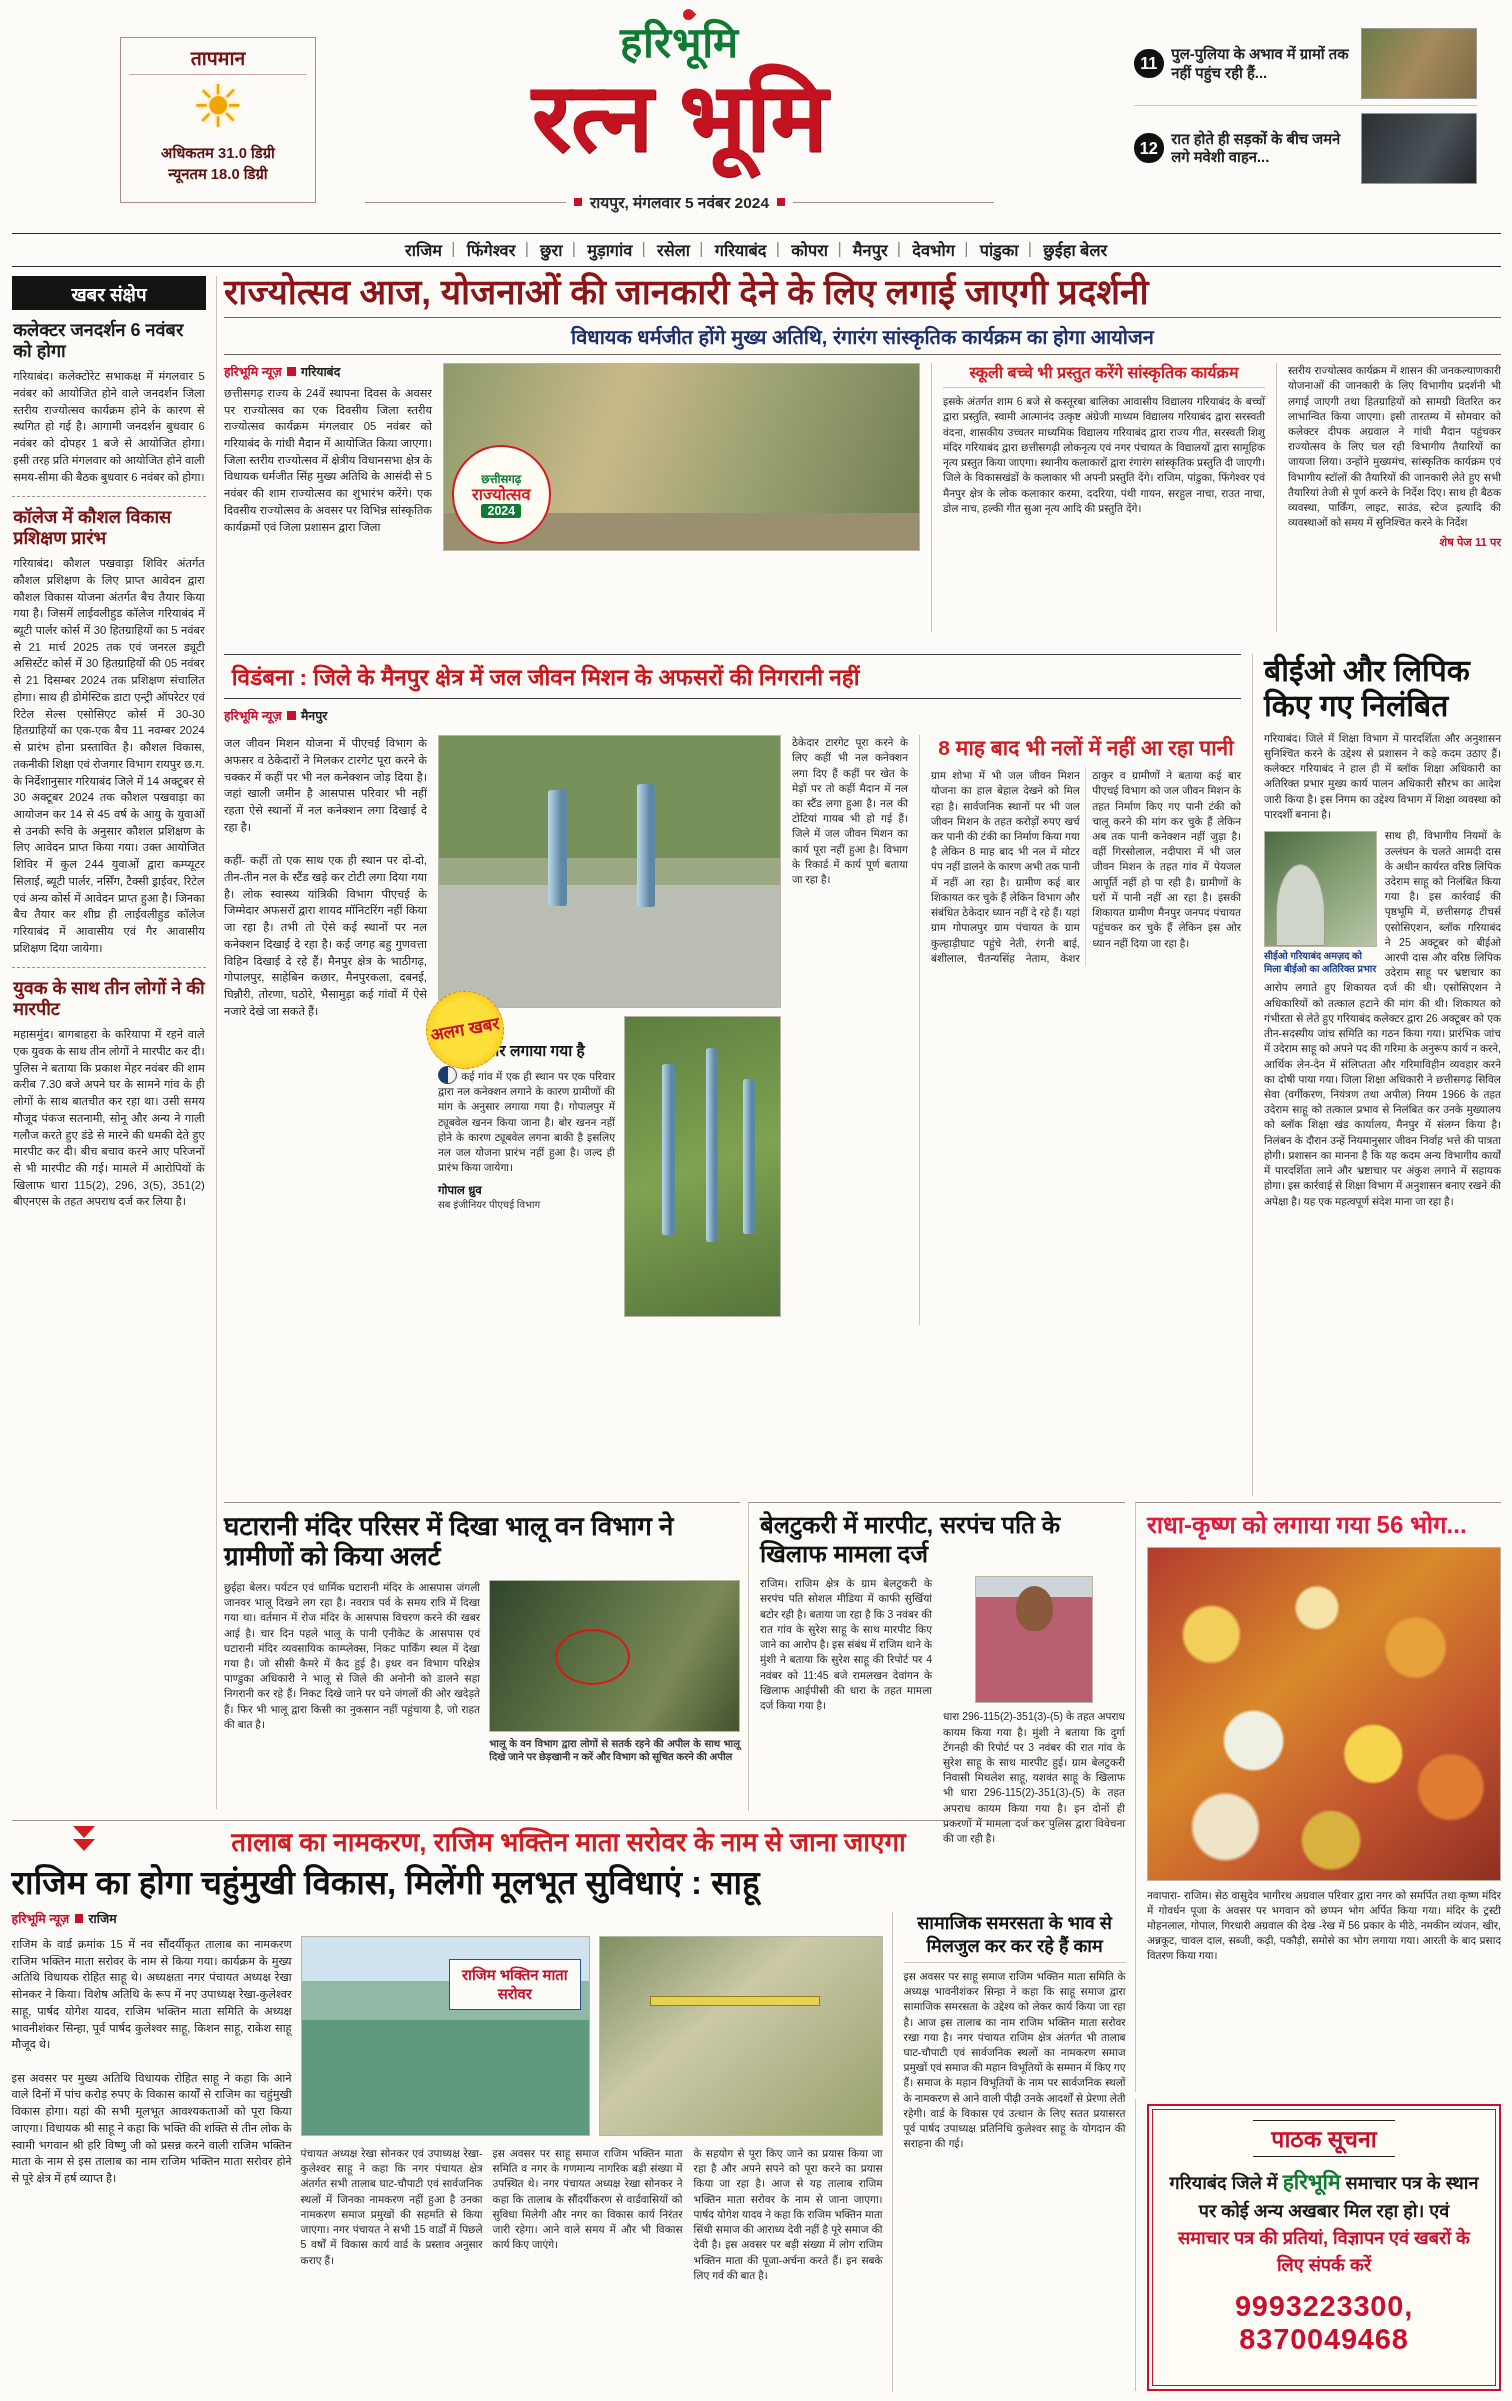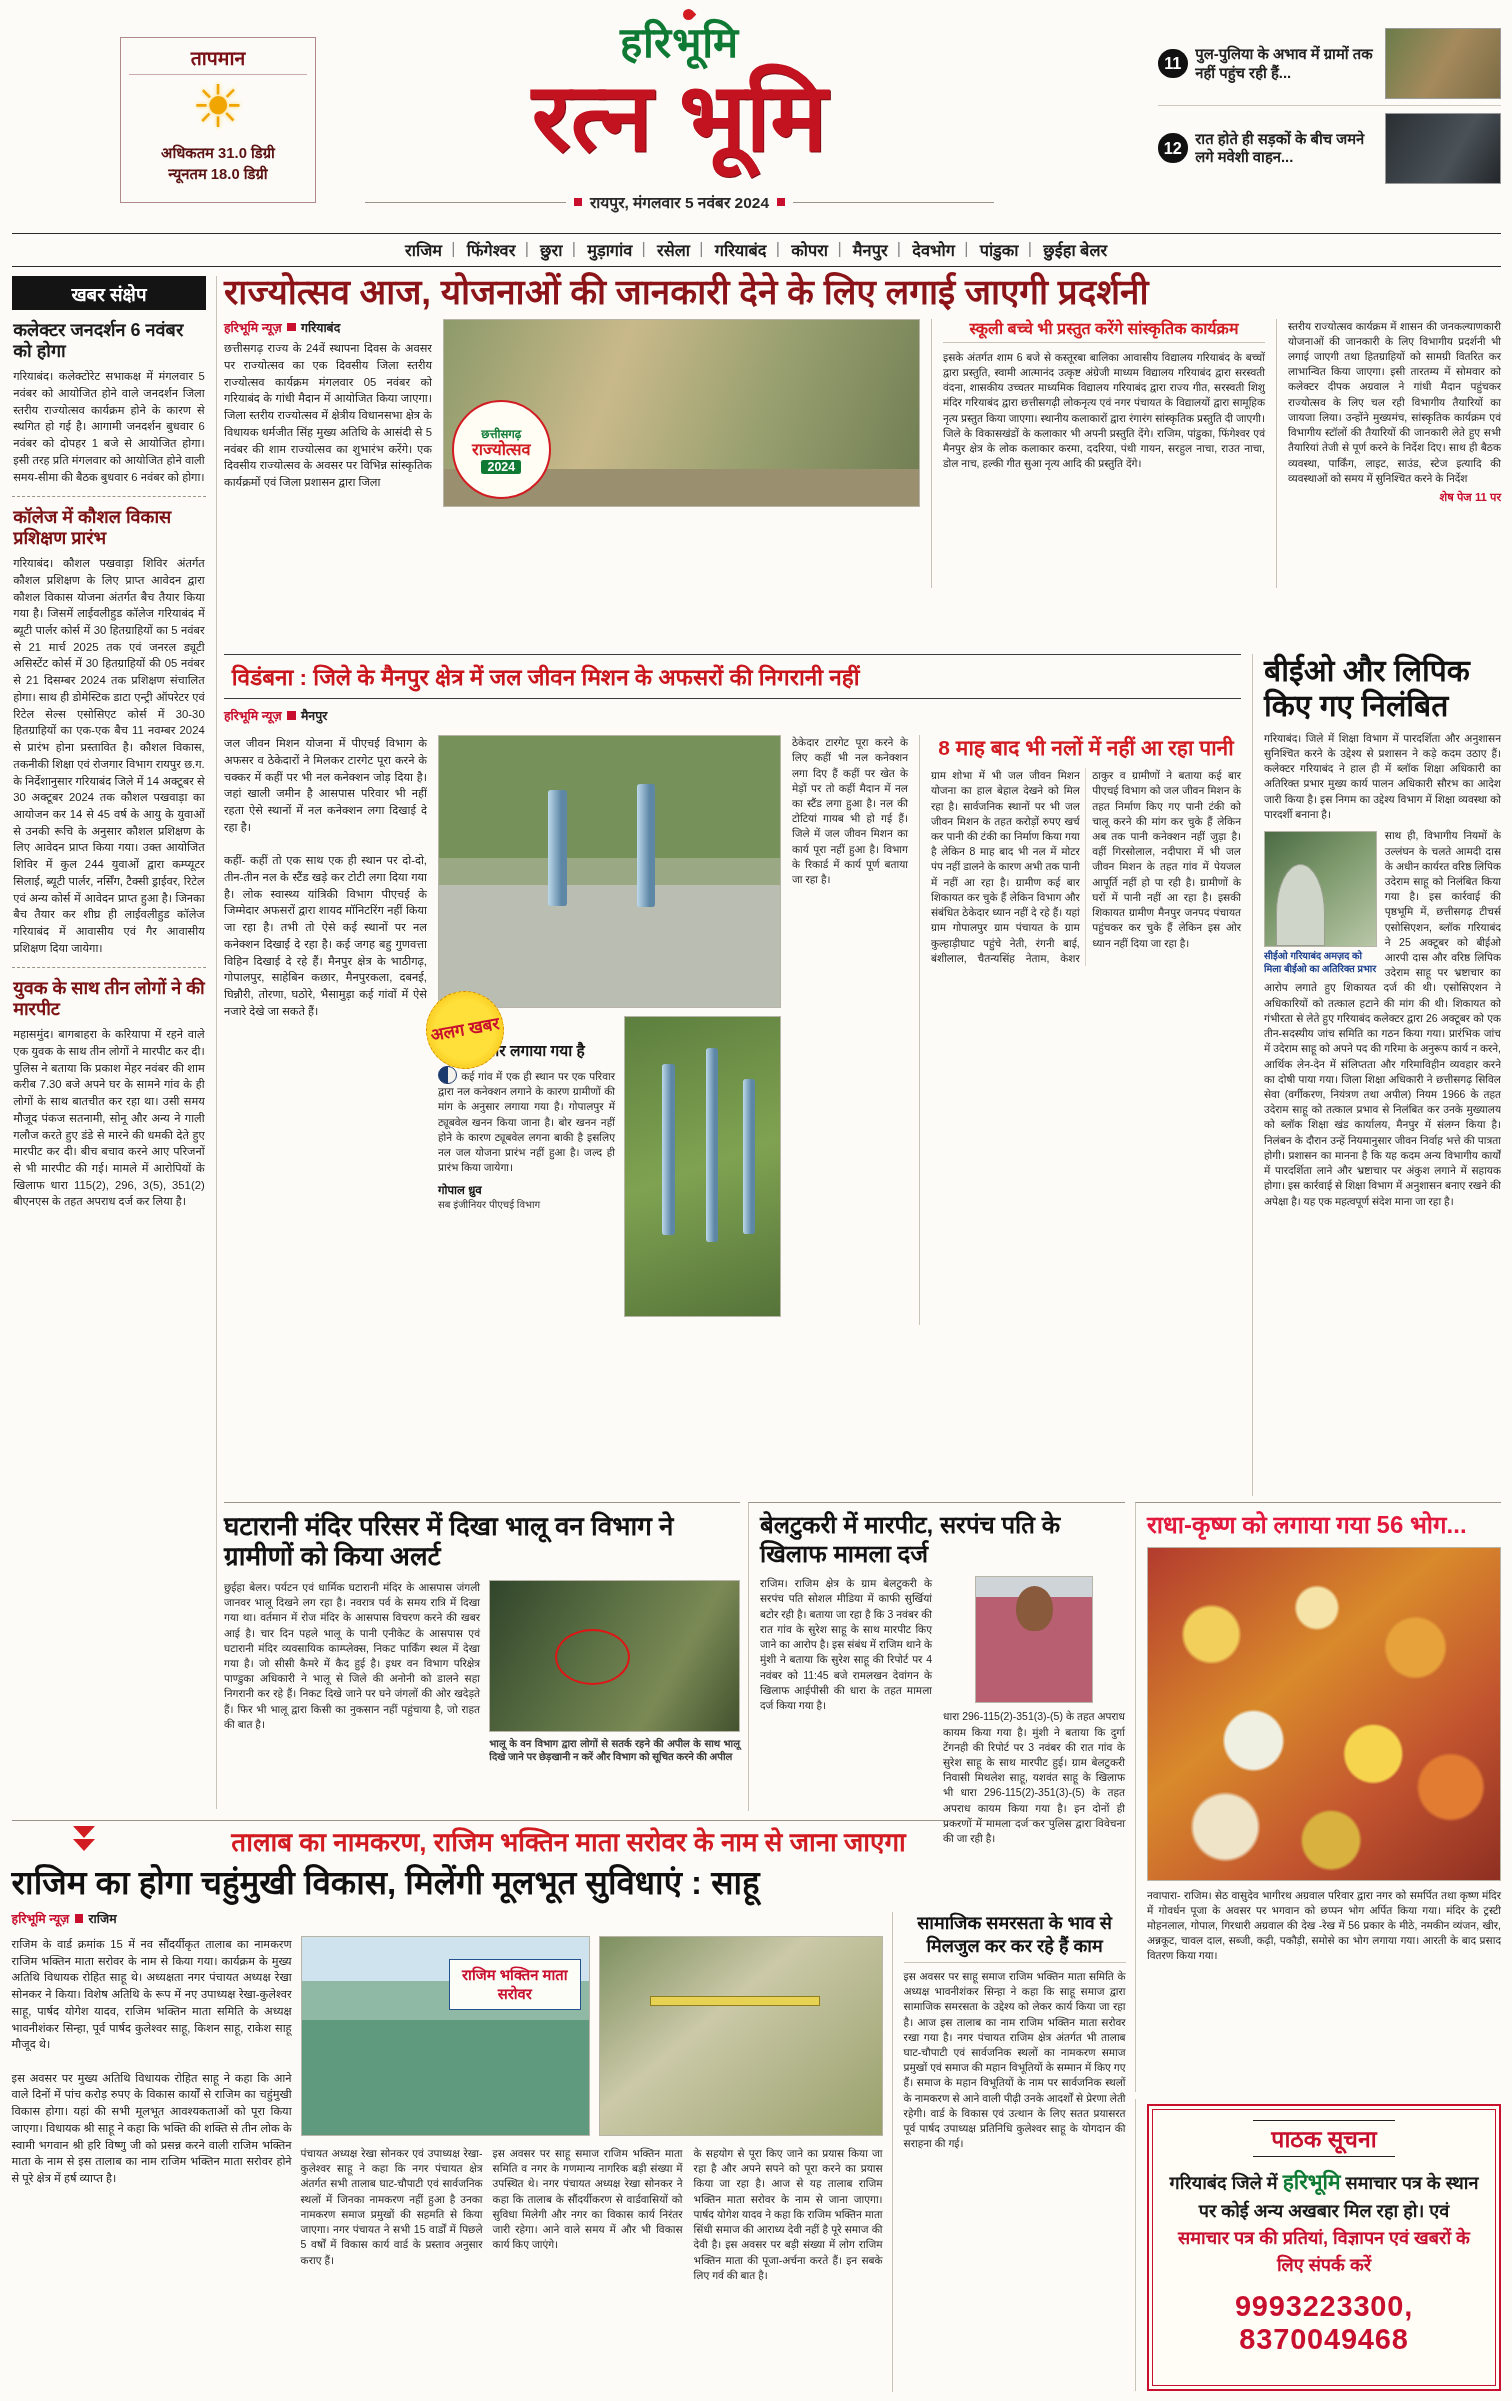--- a/index.html
+++ b/index.html
@@ -23,21 +23,21 @@
   #weather .w-title{font-size:19.4px;font-weight:bold;color:#7a1016;border-bottom:0.8px solid #caa;padding-bottom:3.1px;}
   #weather .sun{font-size:59px;color:#f0a500;line-height:1.1;text-shadow:0 0 4.7px #ffd76e;}
   #weather .w-line{font-size:14.8px;font-weight:bold;color:#5a1212;margin-top:1.6px;}
   #brand-block{left:365px;top:12.4px;width:629px;text-align:center;}
   #brand-top{font-size:42px;font-weight:bold;color:#0e7a34;letter-spacing:0.8px;position:relative;display:inline-block;}
   #brand-top::after{content:"";position:absolute;top:-3.1px;right:38%;width:11px;height:11px;background:#d21c22;border-radius:50% 0 50% 50%;transform:rotate(45deg);}
   #brand-edition{font-size:95px;font-weight:bold;color:#c41320;line-height:1.02;text-shadow:0.8px 0.8px 0 #7d0b14;}
   #dateline{left:365px;top:191px;width:629px;display:flex;align-items:center;gap:7.8px;}
   #dateline .rule{flex:1;height:0.8px;background:#9b9488;}
   #dateline .dl-text{font-size:15.5px;font-weight:bold;color:#2a2a2a;}
-  #teasers{left:1158px;top:22px;width:343px;}
+  #teasers{left:1134px;top:22px;width:343px;}
   .teaser{display:flex;align-items:center;gap:7.8px;padding:6.2px 0;}
   .teaser + .teaser{border-top:0.8px solid #cfc9bd;}
   .t-num{width:29.5px;height:29.5px;border-radius:50%;background:#111;color:#fff;font-size:16.3px;font-weight:bold;display:flex;align-items:center;justify-content:center;flex:0 0 29.5px;}
   .t-text{flex:1;font-size:14.8px;font-weight:bold;line-height:1.25;color:#222;}
   .t-thumb{width:116px;height:71px;flex:0 0 116px;border:0.8px solid #999;}
   #thumb-bridge{background:linear-gradient(120deg,#6b7c4a,#a58a5c 50%,#7b6b45);}
   #thumb-cattle{background:linear-gradient(120deg,#2a2f33,#4a5258 60%,#23262a);}
 
   
   #cities{left:11.6px;top:233px;width:1489px;height:34px;border-top:1.6px solid #2a2a2a;border-bottom:1.6px solid #2a2a2a;
@@ -231,20 +231,21 @@
       <div class="body-text"><span class="loc">गरियाबंद।</span> <span>कौशल पखवाड़ा शिविर अंतर्गत कौशल प्रशिक्षण के लिए प्राप्त आवेदन द्वारा कौशल विकास योजना अंतर्गत बैच तैयार किया गया है। जिसमें लाईवलीहुड कॉलेज गरियाबंद में ब्यूटी पार्लर कोर्स में 30 हितग्राहियों का 5 नवंबर से 21 मार्च 2025 तक एवं जनरल ड्यूटी असिस्टेंट कोर्स में 30 हितग्राहियों की 05 नवंबर से 21 दिसम्बर 2024 तक प्रशिक्षण संचालित होगा। साथ ही डोमेस्टिक डाटा एन्ट्री ऑपरेटर एवं रिटेल सेल्स एसोसिएट कोर्स में 30-30 हितग्राहियों का एक-एक बैच 11 नवम्बर 2024 से प्रारंभ होना प्रस्तावित है। कौशल विकास, तकनीकी शिक्षा एवं रोजगार विभाग रायपुर छ.ग. के निर्देशानुसार गरियाबंद जिले में 14 अक्टूबर से 30 अक्टूबर 2024 तक कौशल पखवाड़ा का आयोजन कर 14 से 45 वर्ष के आयु के युवाओं से उनकी रूचि के अनुसार कौशल प्रशिक्षण के लिए आवेदन प्राप्त किया गया। उक्त आयोजित शिविर में कुल 244 युवाओं द्वारा कम्प्यूटर सिलाई, ब्यूटी पार्लर, नर्सिंग, टैक्सी ड्राईवर, रिटेल एवं अन्य कोर्स में आवेदन प्राप्त हुआ है। जिनका बैच तैयार कर शीघ्र ही लाईवलीहुड कॉलेज गरियाबंद में आवासीय एवं गैर आवासीय प्रशिक्षण दिया जायेगा।</span></div>
     </div>
     <div class="brief b3">
       <h3>युवक के साथ तीन लोगों ने की मारपीट</h3>
       <div class="body-text"><span class="loc">महासमुंद।</span> <span>बागबाहरा के करियापा में रहने वाले एक युवक के साथ तीन लोगों ने मारपीट कर दी। पुलिस ने बताया कि प्रकाश मेहर नवंबर की शाम करीब 7.30 बजे अपने घर के सामने गांव के ही लोगों के साथ बातचीत कर रहा था। उसी समय मौजूद पंकज सतनामी, सोनू और अन्य ने गाली गलौज करते हुए डंडे से मारने की धमकी देते हुए मारपीट कर दी। बीच बचाव करने आए परिजनों से भी मारपीट की गई। मामले में आरोपियों के खिलाफ धारा 115(2), 296, 3(5), 351(2) बीएनएस के तहत अपराध दर्ज कर लिया है।</span></div>
     </div>
   </div>
 
   <div class="abs" id="top-story">
     <h1>राज्योत्सव आज, योजनाओं की जानकारी देने के लिए लगाई जाएगी प्रदर्शनी</h1>
+    <div id="top-subhead">विधायक धर्मजीत होंगे मुख्य अतिथि, रंगारंग सांस्कृतिक कार्यक्रम का होगा आयोजन</div>
     <div id="top-row">
       <div id="top-col1">
         <div class="byline">
           <span class="brand">हरिभूमि न्यूज़</span>
           <span class="redsq"></span>
           <span>गरियाबंद</span>
         </div>
         <div class="body-text">छत्तीसगढ़ राज्य के 24वें स्थापना दिवस के अवसर पर राज्योत्सव का एक दिवसीय जिला स्तरीय राज्योत्सव कार्यक्रम मंगलवार 05 नवंबर को गरियाबंद के गांधी मैदान में आयोजित किया जाएगा। जिला स्तरीय राज्योत्सव में क्षेत्रीय विधानसभा क्षेत्र के विधायक धर्मजीत सिंह मुख्य अतिथि के आसंदी से 5 नवंबर की शाम राज्योत्सव का शुभारंभ करेंगे। एक दिवसीय राज्योत्सव के अवसर पर विभिन्न सांस्कृतिक कार्यक्रमों एवं जिला प्रशासन द्वारा जिला</div>
       </div>
       <div class="photo" id="top-photo">

